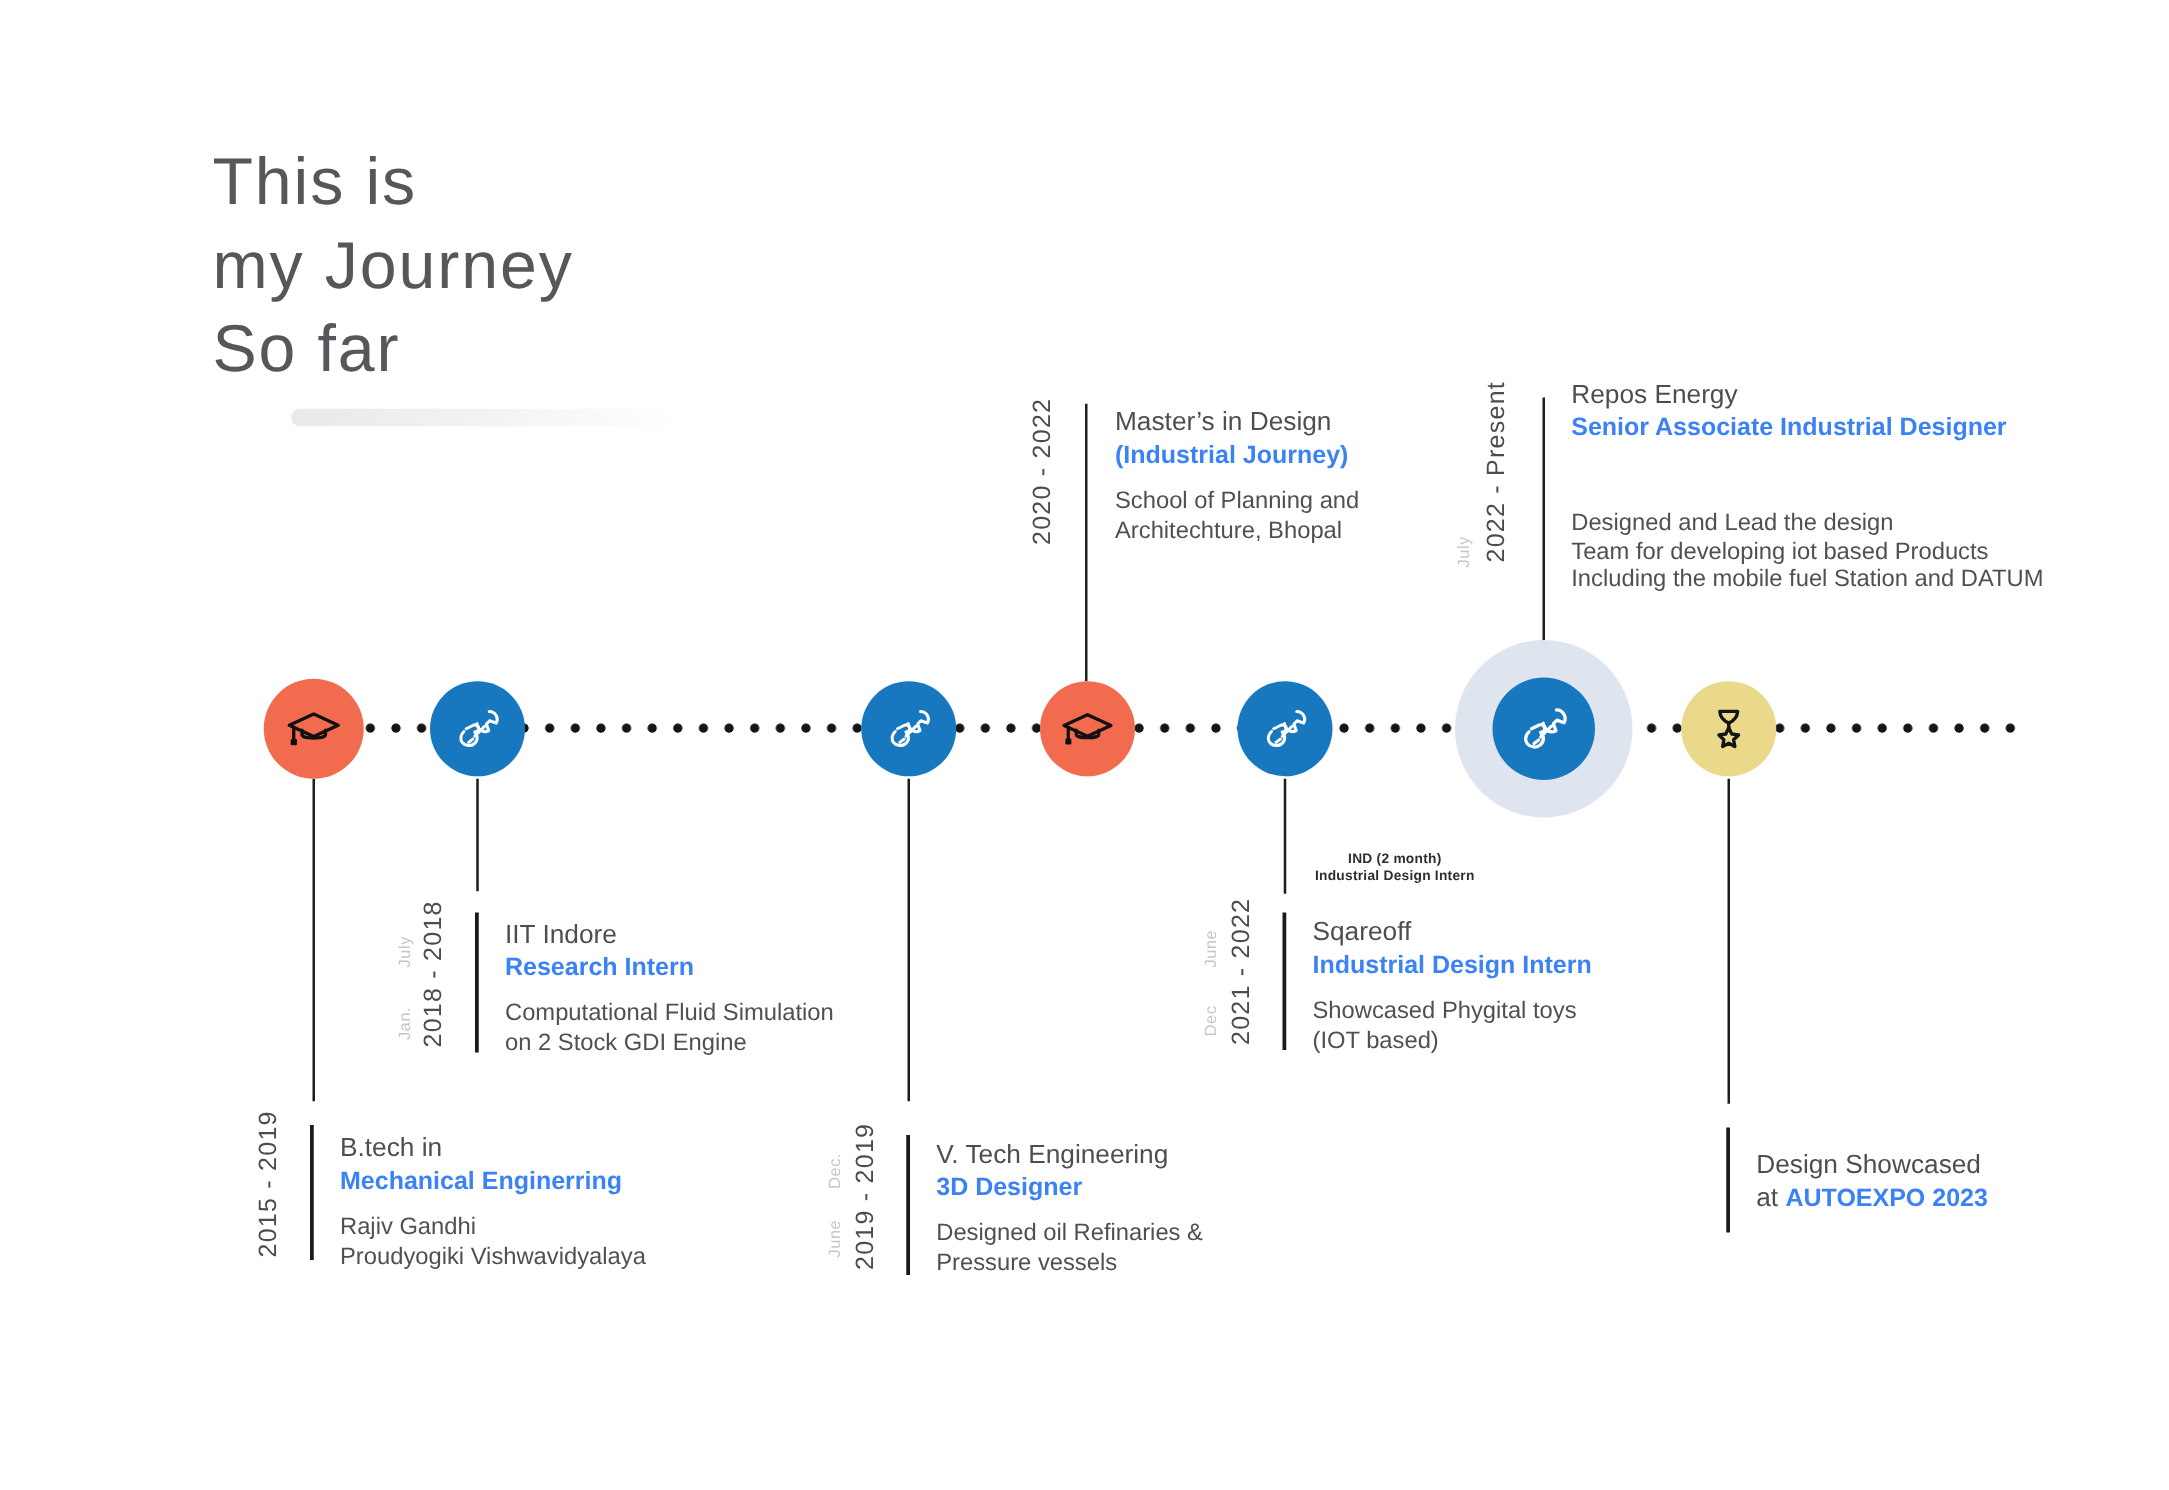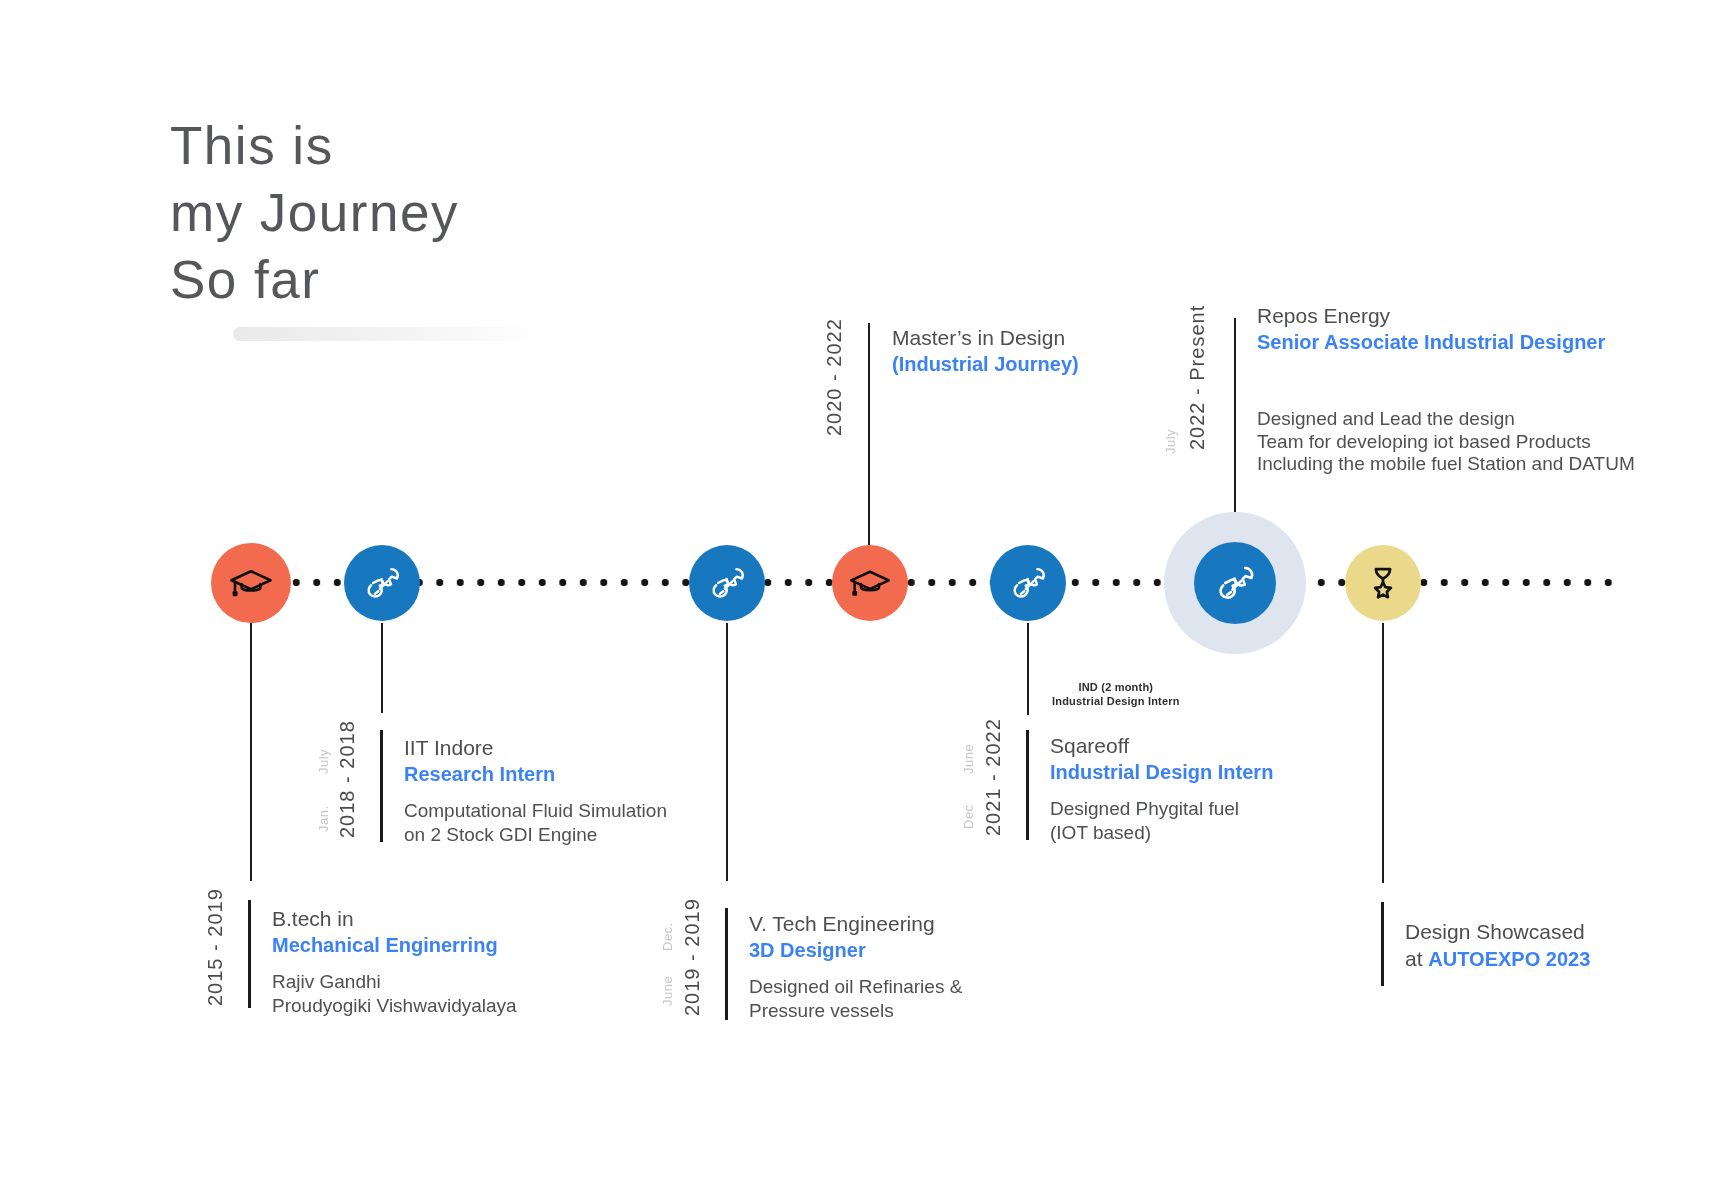--- a/index.html
+++ b/index.html
@@ -160,20 +160,24 @@
             <path d="M32 31 L35.2 37.6 L42.5 38.6 L37.2 43.7 L38.5 51 L32 47.5 L25.5 51 L26.8 43.7 L21.5 38.6 L28.8 37.6 Z"></path>
           </g>
         </svg>
     </span>
   </div>
 
   <div class="vdate" style="left:823px;top:318px;height:118px;">2020 - 2022</div>
   <div class="content" style="left:892px;top:324px;">
     <div class="org">Master’s in Design</div>
     <div class="role">(Industrial Journey)</div>
+    <div class="desc">
+      <div>School of Planning and</div>
+      <div>Architechture, Bhopal</div>
+    </div>
   </div>
 
   <div class="vmonth" style="left:1163px;top:418px;height:46px;">July</div>
   <div class="vdate" style="left:1186px;top:308px;height:142px;">2022 - Present</div>
   <div class="content" style="left:1257px;top:302px;">
     <div class="org">Repos Energy</div>
     <div class="role">Senior Associate Industrial Designer</div>
     <div class="desc" style="margin-top:52px;line-height:22.5px;">
       <div>Designed and Lead the design</div>
       <div>Team for developing iot based Products</div>
@@ -223,21 +227,21 @@
     <div>Industrial Design Intern</div>
   </div>
   <div class="rule" style="left:1026px;top:730px;height:110px;"></div>
   <div class="vmonth" style="left:961px;top:738px;height:42px;">June</div>
   <div class="vmonth" style="left:961px;top:796px;height:42px;">Dec</div>
   <div class="vdate" style="left:982px;top:732px;height:104px;">2021 - 2022</div>
   <div class="content" style="left:1050px;top:732px;">
     <div class="org">Sqareoff</div>
     <div class="role">Industrial Design Intern</div>
     <div class="desc">
-      <div>Designed Phygital fuel</div>
+      <div>Showcased Phygital toys</div>
       <div>(IOT based)</div>
     </div>
   </div>
 
   <div class="rule" style="left:1381px;top:902px;height:84px;"></div>
   <div class="content" style="left:1405px;top:918px;">
     <div class="org">Design Showcased</div>
     <div class="org"><span>at </span><span class="role">AUTOEXPO 2023</span></div>
   </div>
 

